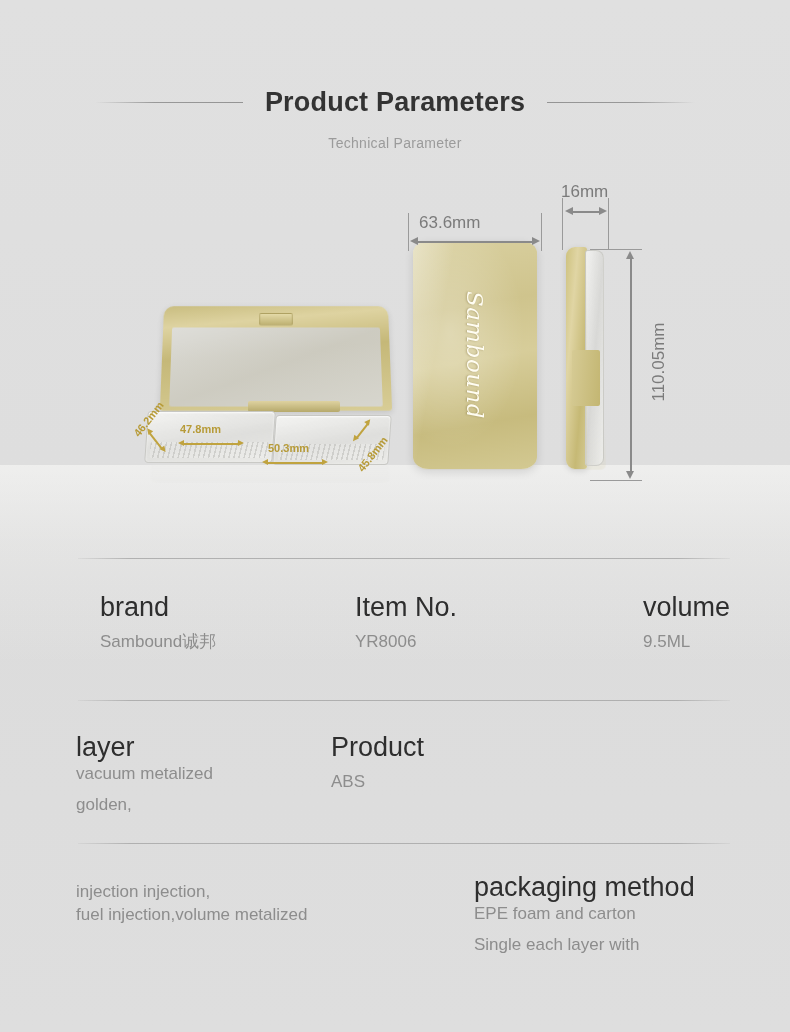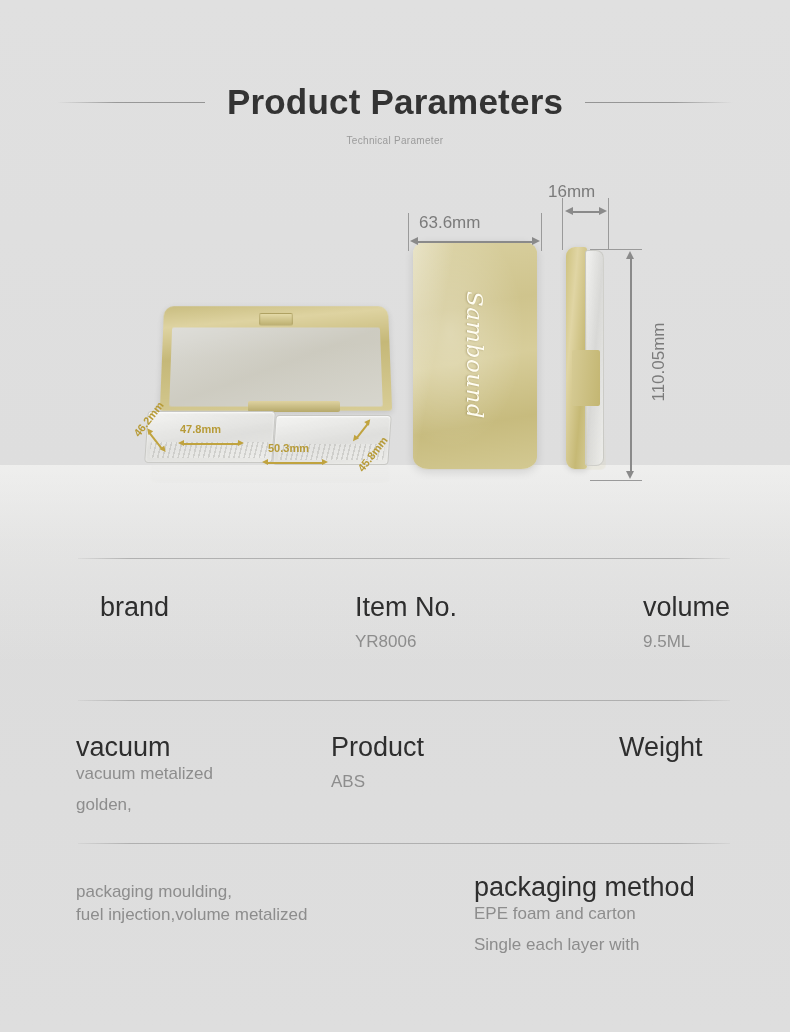--- a/index.html
+++ b/index.html
@@ -40,29 +40,29 @@
   }
   .deco-line.left {
     background: linear-gradient(90deg, rgba(150,150,150,0) 0%, rgba(140,140,140,.85) 40%, rgba(140,140,140,.9) 100%);
     margin-right: 22px;
   }
   .deco-line.right {
     background: linear-gradient(270deg, rgba(150,150,150,0) 0%, rgba(140,140,140,.85) 40%, rgba(140,140,140,.9) 100%);
     margin-left: 22px;
   }
   .main-title {
-    font-size: 35px;
+    font-size: 27px;
     font-weight: bold;
     color: #333333;
     letter-spacing: .2px;
     white-space: nowrap;
   }
   .sub-title {
     margin-top: 9px;
-    font-size: 10px;
+    font-size: 14px;
     color: #9b9b9b;
     letter-spacing: .3px;
   }
 
   
   .photo {
     position: absolute;
     top: 165px; left: 0;
     width: 790px; height: 395px;
   }
@@ -394,21 +394,21 @@
     <div class="ext-line" style="left:541px; top:48px; height:38px;"></div>
     <div class="dim" style="left:419px; top:48px;">63.6mm</div>
     <div class="arrow-h" style="left:410px; top:72px; width:130px;">
       <span class="head l"></span>
         <span class="bar"></span>
         <span class="head r"></span>
     </div>
 
     <div class="ext-line" style="left:562px; top:33px; height:52px;"></div>
     <div class="ext-line" style="left:608px; top:33px; height:52px;"></div>
-    <div class="dim" style="left:548px; top:17px;">16mm</div>
+    <div class="dim" style="left:561px; top:17px;">16mm</div>
     <div class="arrow-h" style="left:565px; top:42px; width:42px;">
       <span class="head l"></span>
         <span class="bar"></span>
         <span class="head r"></span>
     </div>
 
     <div class="ext-line-h" style="left:590px; top:84px; width:52px;"></div>
     <div class="ext-line-h" style="left:590px; top:315px; width:52px;"></div>
     <div class="arrow-v" style="left:626px; top:86px; height:228px;">
       <span class="head t"></span>
@@ -446,49 +446,49 @@
     </div>
   </div>
 
   <div class="divider d1"></div>
   <div class="divider d2"></div>
   <div class="divider d3"></div>
 
   <div class="spec-row r1">
     <div class="cell c-a">
       <div class="k">brand</div>
+      <div class="v">Sambound诚邦</div>
     </div>
     <div class="cell c-b">
       <div class="k">Item No.</div>
       <div class="v">YR8006</div>
     </div>
     <div class="cell c-c">
       <div class="k">volume</div>
       <div class="v">9.5ML</div>
     </div>
   </div>
 
   <div class="spec-row r2">
     <div class="cell c-a">
-      <div class="k">vacuum</div>
+      <div class="k">layer</div>
       <div class="v" style="margin-top:0;">vacuum metalized</div>
       <div class="v">golden,</div>
     </div>
     <div class="cell c-b">
       <div class="k">Product</div>
       <div class="v">ABS</div>
     </div>
     <div class="cell c-c">
-      <div class="k">Weight</div>
     </div>
   </div>
 
   <div class="spec-row r3">
     <div class="cell w-a">
-      <div class="v">packaging moulding,</div>
+      <div class="v">injection injection,</div>
       <div class="v" style="margin-top:0;">fuel injection,volume metalized</div>
     </div>
     <div class="cell w-b">
       <div class="k">packaging method</div>
       <div class="v" style="margin-top:0;">EPE foam and carton</div>
       <div class="v">Single each layer with</div>
     </div>
   </div>
 
 </div>

